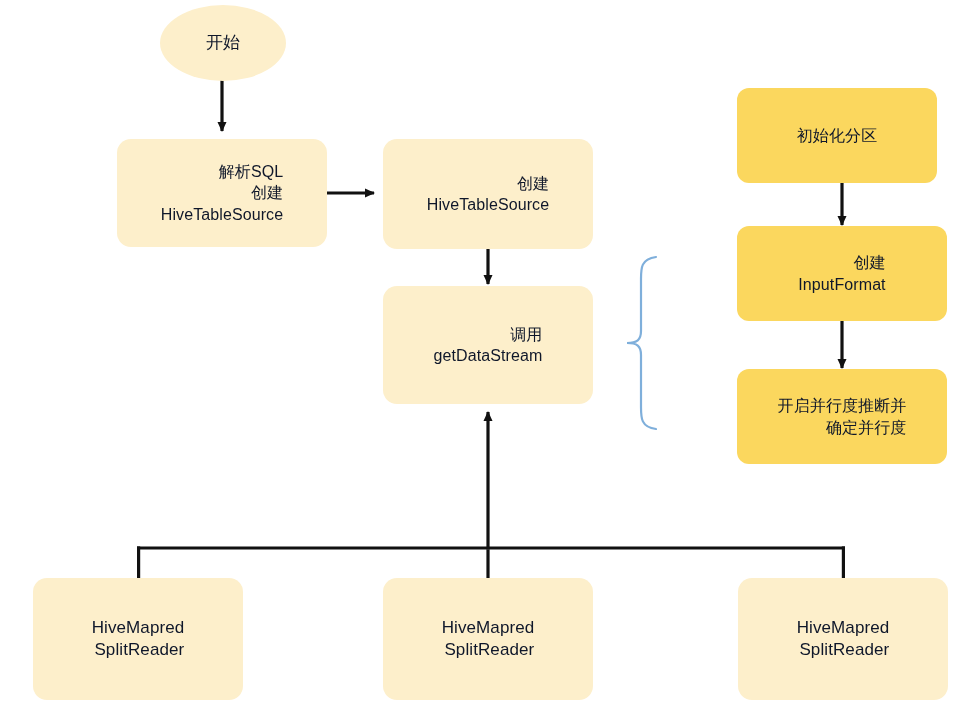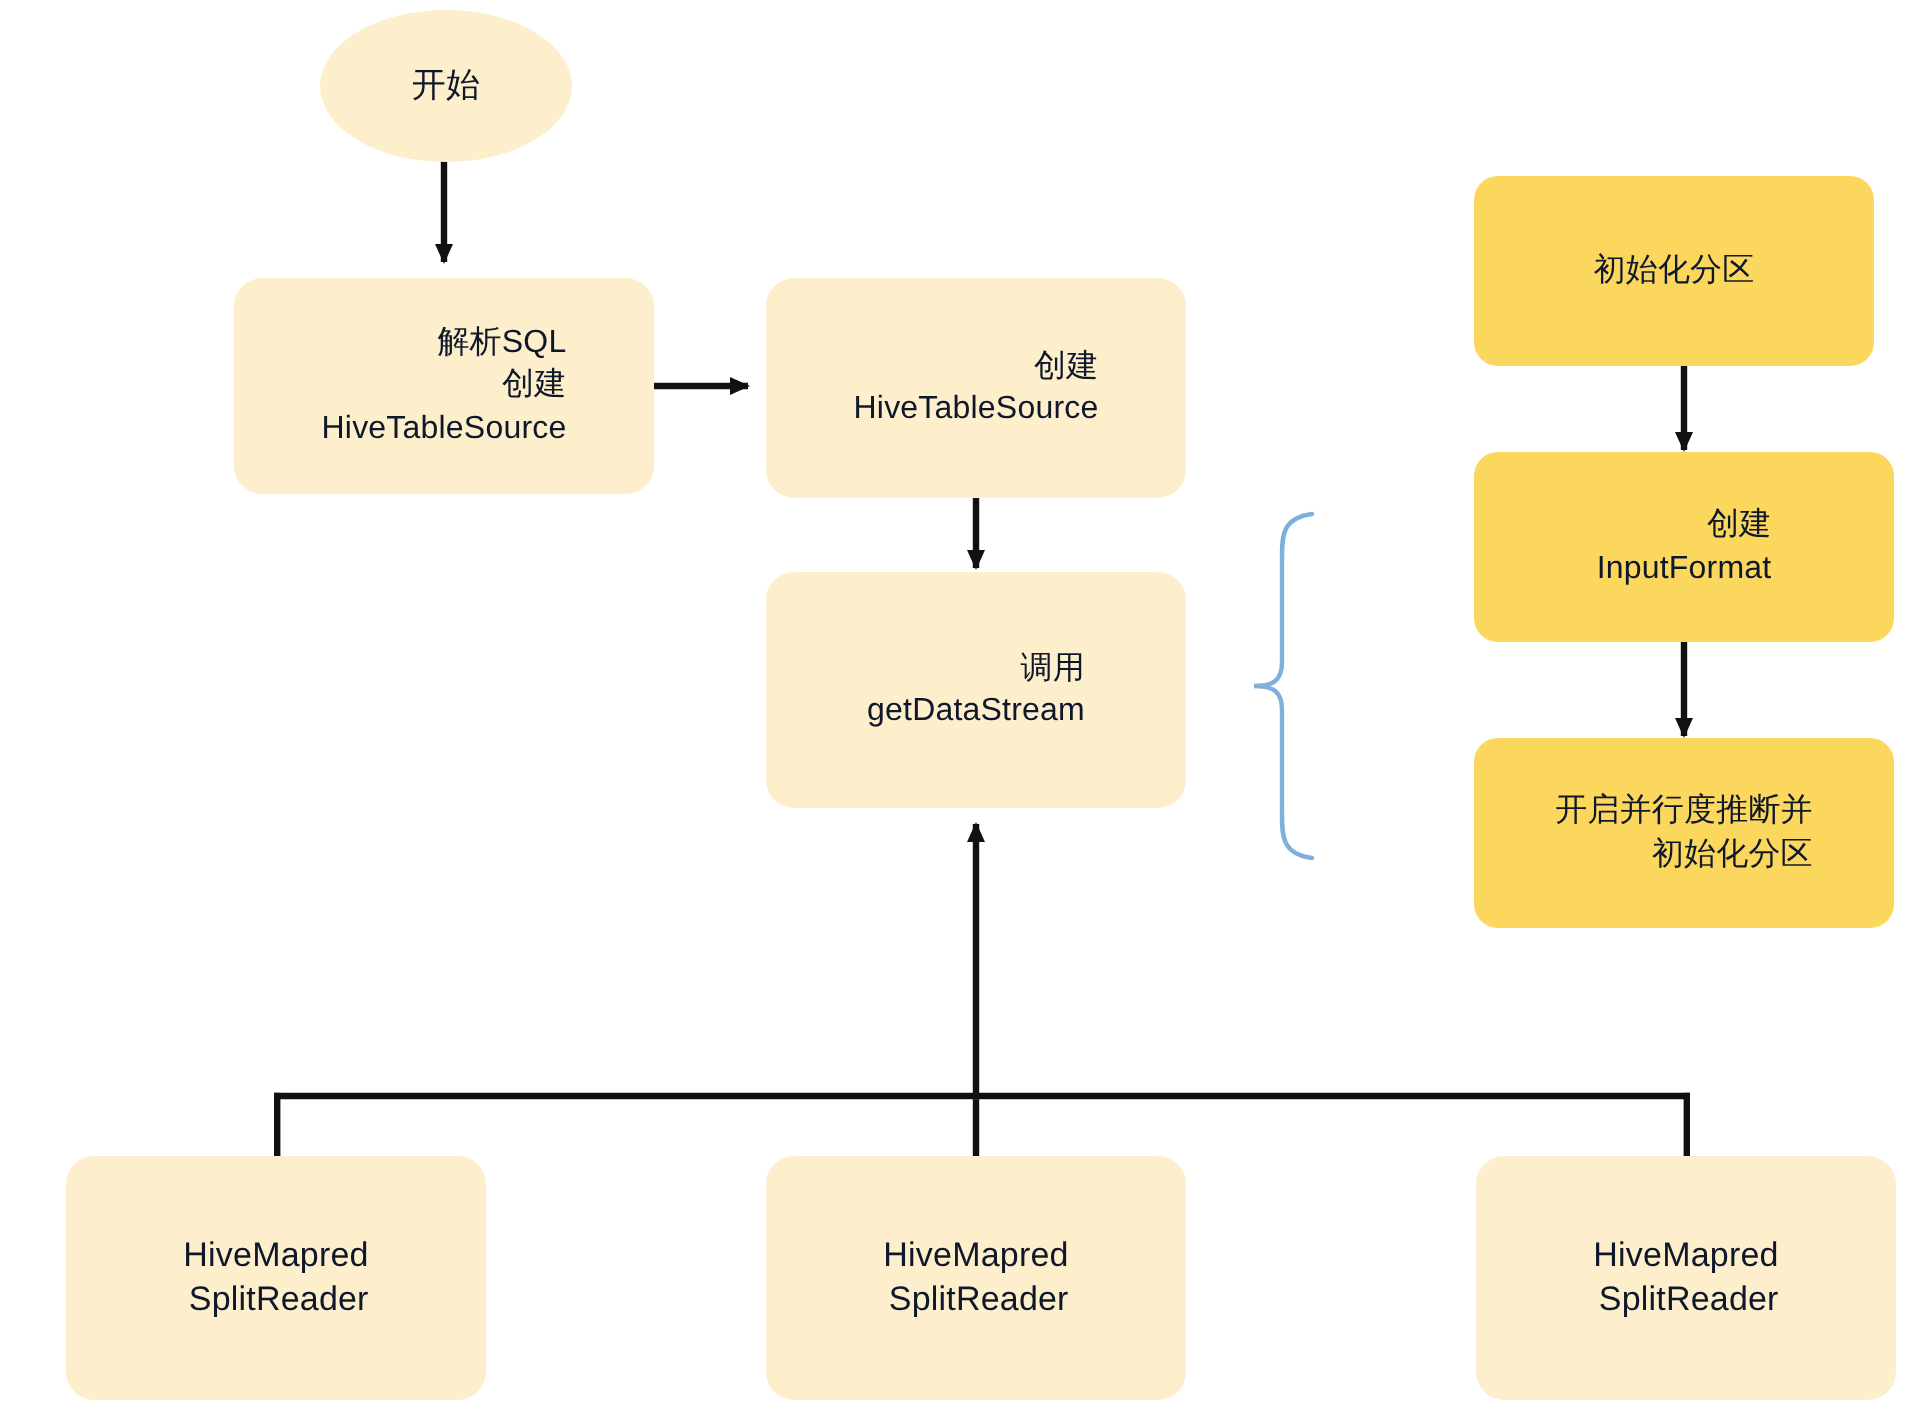--- a/index.html
+++ b/index.html
@@ -118,21 +118,21 @@
 
   <div class="node cream f16" style="left:383px; top:286px; width:210px; height:118px;">调用
 getDataStream</div>
 
   <div class="node gold f16" style="left:737px; top:88px; width:200px; height:95px;">初始化分区</div>
 
   <div class="node gold f16" style="left:737px; top:226px; width:210px; height:95px;">创建
 InputFormat</div>
 
   <div class="node gold f16" style="left:737px; top:369px; width:210px; height:95px;">开启并行度推断并
-初始化分区</div>
+确定并行度</div>
 
   <div class="node cream f17" style="left:33px; top:578px; width:210px; height:122px;">HiveMapred
 SplitReader</div>
 
   <div class="node cream f17" style="left:383px; top:578px; width:210px; height:122px;">HiveMapred
 SplitReader</div>
 
   <div class="node cream f17" style="left:738px; top:578px; width:210px; height:122px;">HiveMapred
 SplitReader</div>
 

